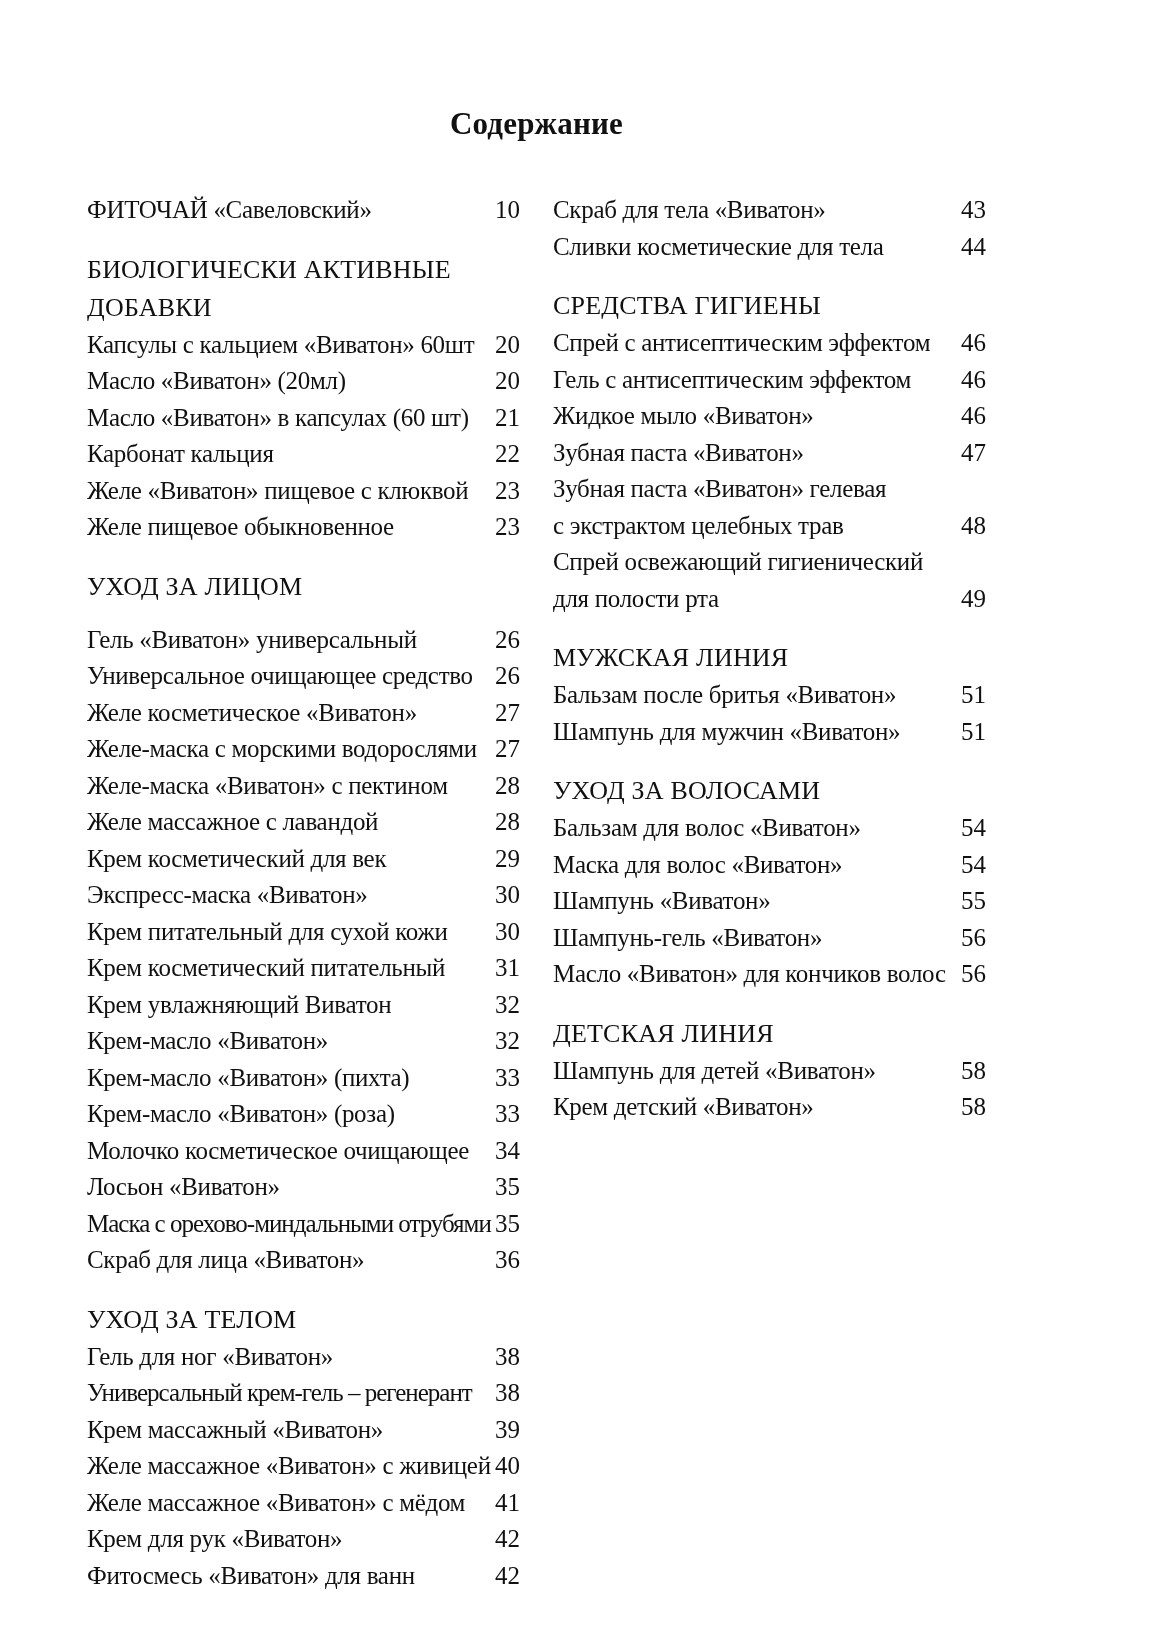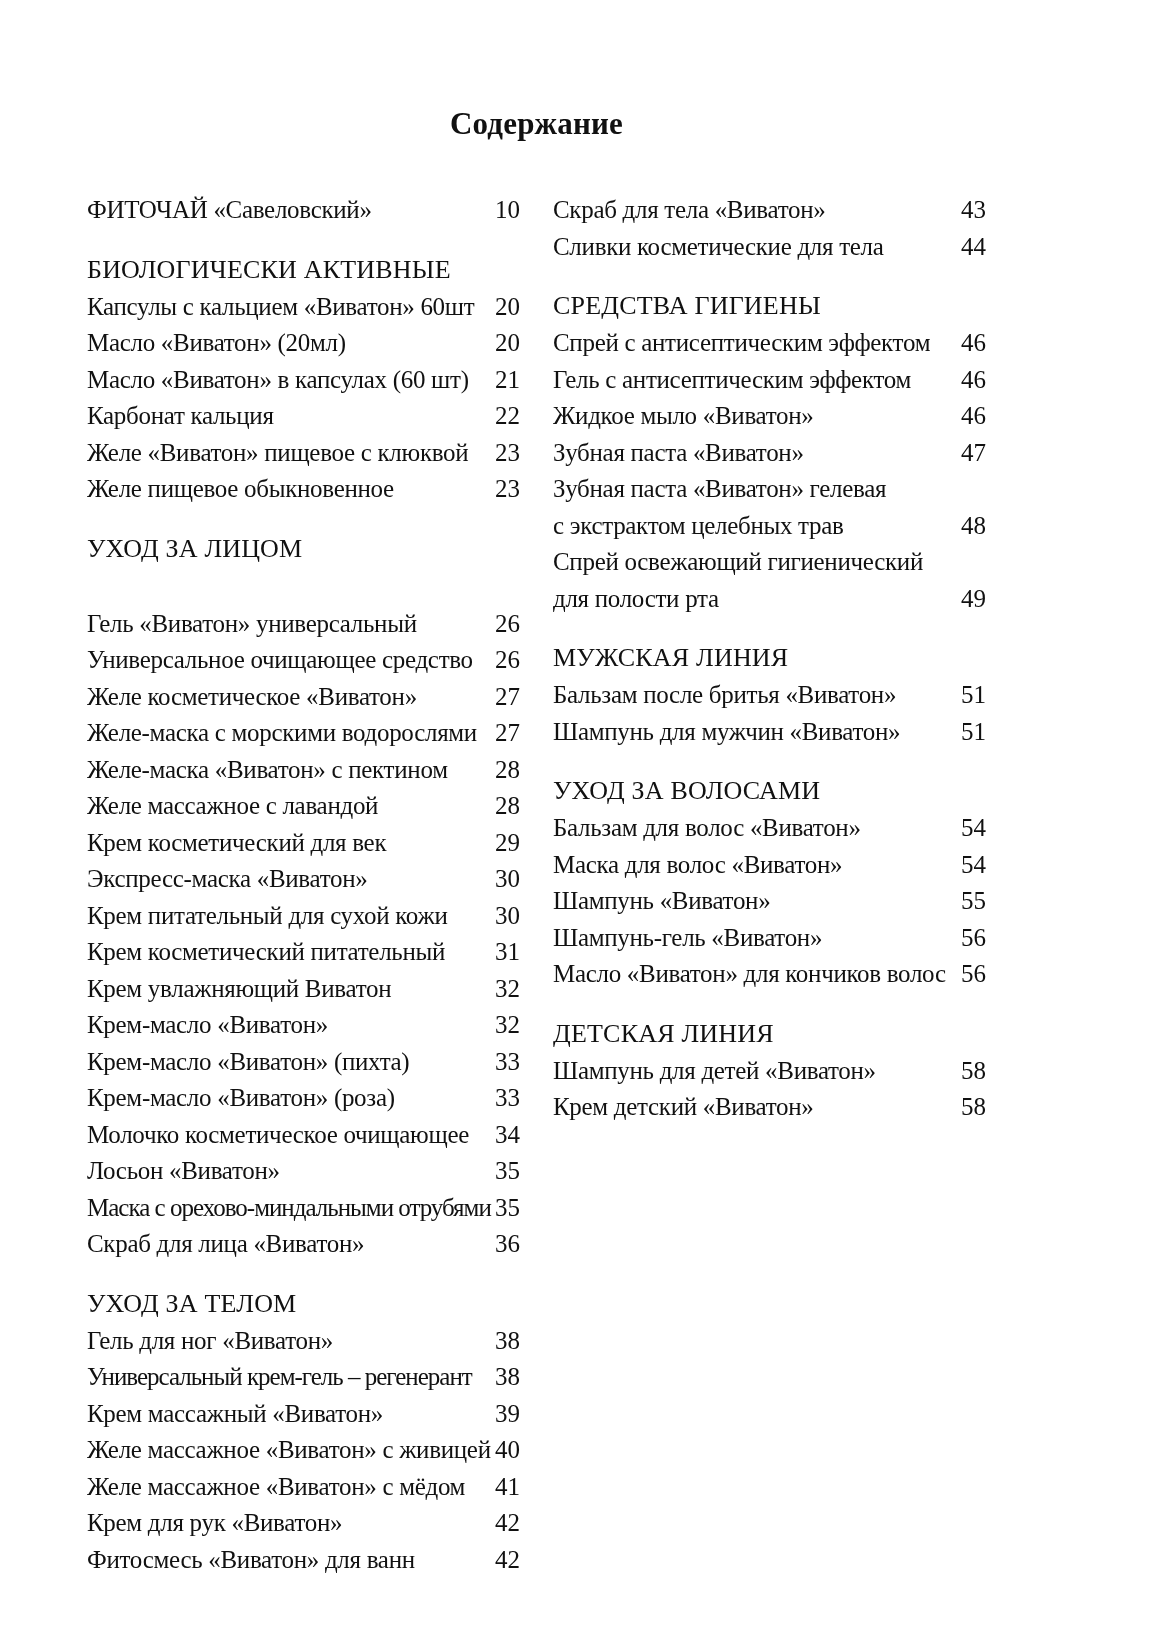--- a/index.html
+++ b/index.html
@@ -37,21 +37,21 @@
   .toc-section + .toc-section {
     margin-top: 22px;
   }
   .heading {
     font-weight: normal;
     font-size: 26px;
     line-height: 38px;
     letter-spacing: 0.2px;
   }
   .toc-section.gap-after .heading {
-    margin-bottom: 38px;
+    margin-bottom: 16px;
   }
   .row {
     display: flex;
     align-items: baseline;
     line-height: 36.5px;
     font-size: 25px;
   }
   .label {
     flex: 1 1 auto;
     min-width: 0;
@@ -77,20 +77,21 @@
       <div class="column">
         <section class="toc-section">
           <div class="row">
             <span class="label">ФИТОЧАЙ «Савеловский»</span>
             <span class="pagenum">10</span>
           </div>
         </section>
         <section class="toc-section">
           <div class="heading">
             <div>БИОЛОГИЧЕСКИ АКТИВНЫЕ</div>
+            <div>ДОБАВКИ</div>
           </div>
           <div class="row">
             <span class="label">Капсулы с кальцием «Виватон» 60шт</span>
             <span class="pagenum">20</span>
           </div>
           <div class="row">
             <span class="label">Масло «Виватон» (20мл)</span>
             <span class="pagenum">20</span>
           </div>
           <div class="row">

